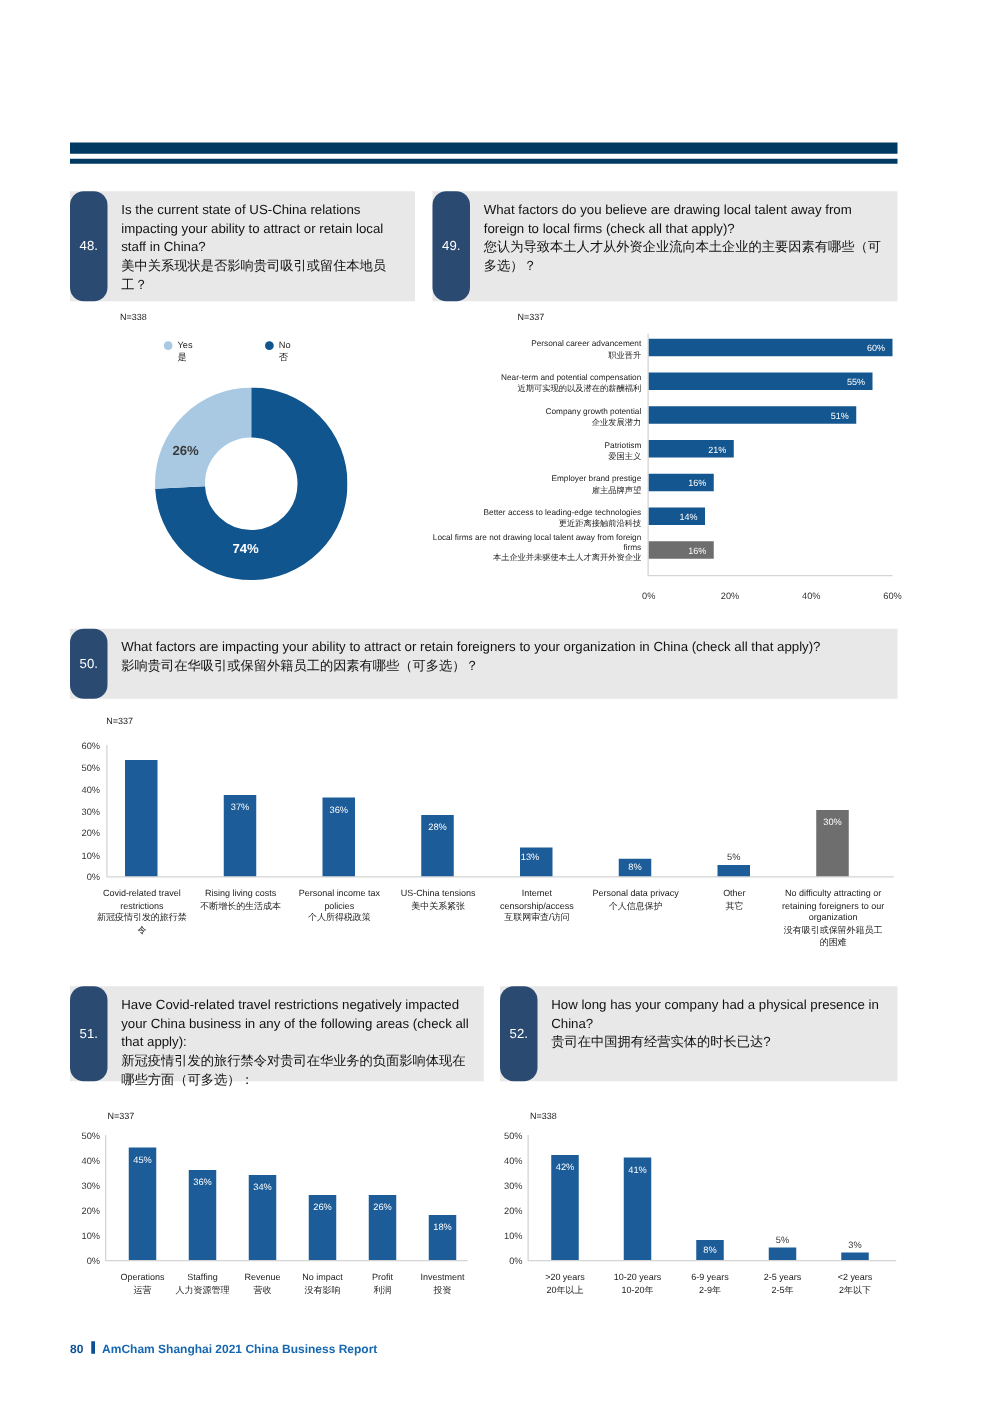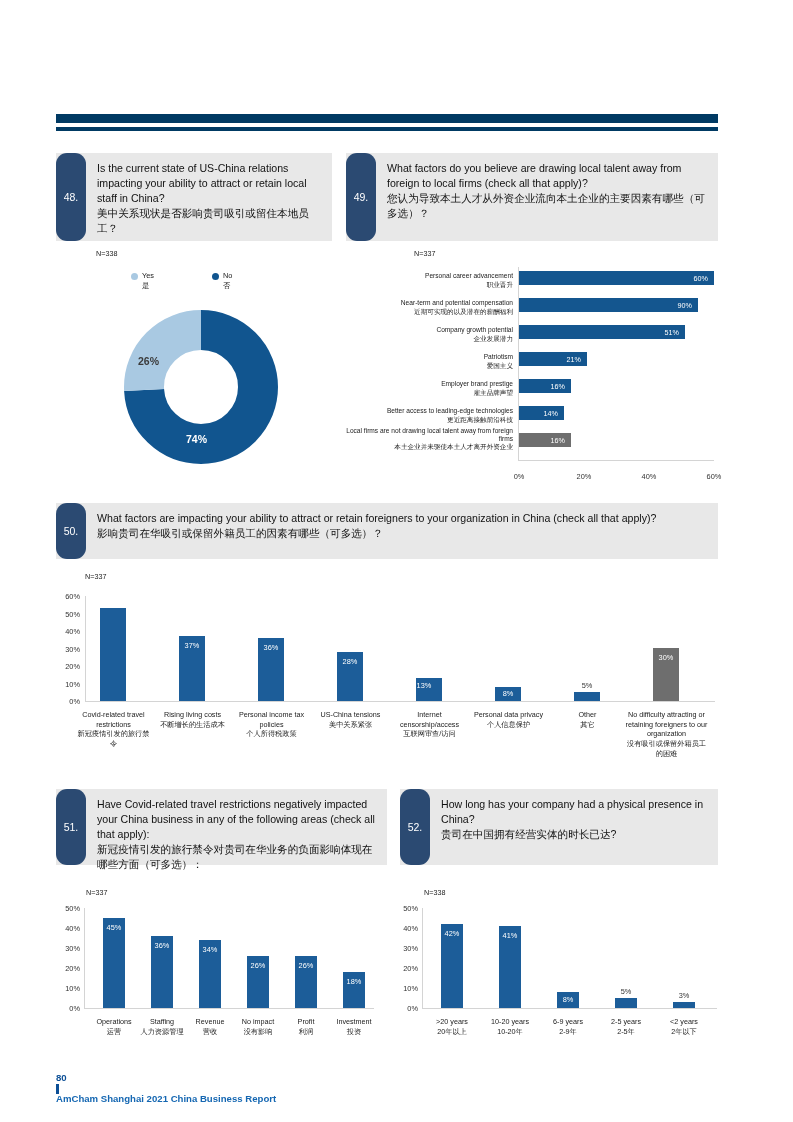--- a/index.html
+++ b/index.html
@@ -166,21 +166,20 @@
   }
 
   
   .footer {
     position: absolute;
     left: 56px; top: 1072px;
     font-size: 9.6px;
     color: #1567b2;
     display: flex;
     align-items: baseline;
-    flex-direction: column;
   }
   .footer .pg { font-weight: bold; color: #0c4f96; margin-right: 6px; }
   .footer .sep {
     display: inline-block;
     width: 3px; height: 10px;
     background: #0c4f96;
     margin-right: 6px;
     position: relative; top: 1px;
   }
   .footer .ftitle { font-weight: bold; color: #1567b2; }
@@ -263,21 +262,21 @@
   </div>
   <div class="hcat" style="left:345px; top:427px; width:168px; line-height:1.25;">
     <span>Local firms are not drawing local talent away from foreign firms</span><br>
     <span>本土企业并未驱使本土人才离开外资企业</span>
   </div>
 
   <div class="hbar" style="left:519px; top:271px; width:195px; height:14px;"></div>
   <div class="hbar-label" style="left:650px; top:274px; width:58px;">60%</div>
 
   <div class="hbar" style="left:519px; top:298px; width:179px; height:14px;"></div>
-  <div class="hbar-label" style="left:634px; top:301px; width:58px;">90%</div>
+  <div class="hbar-label" style="left:634px; top:301px; width:58px;">55%</div>
 
   <div class="hbar" style="left:519px; top:325px; width:166px; height:14px;"></div>
   <div class="hbar-label" style="left:621px; top:328px; width:58px;">51%</div>
 
   <div class="hbar" style="left:519px; top:352px; width:68px; height:14px;"></div>
   <div class="hbar-label" style="left:523px; top:355px; width:58px;">21%</div>
 
   <div class="hbar" style="left:519px; top:379px; width:52px; height:14px;"></div>
   <div class="hbar-label" style="left:507px; top:382px; width:58px;">16%</div>
 

